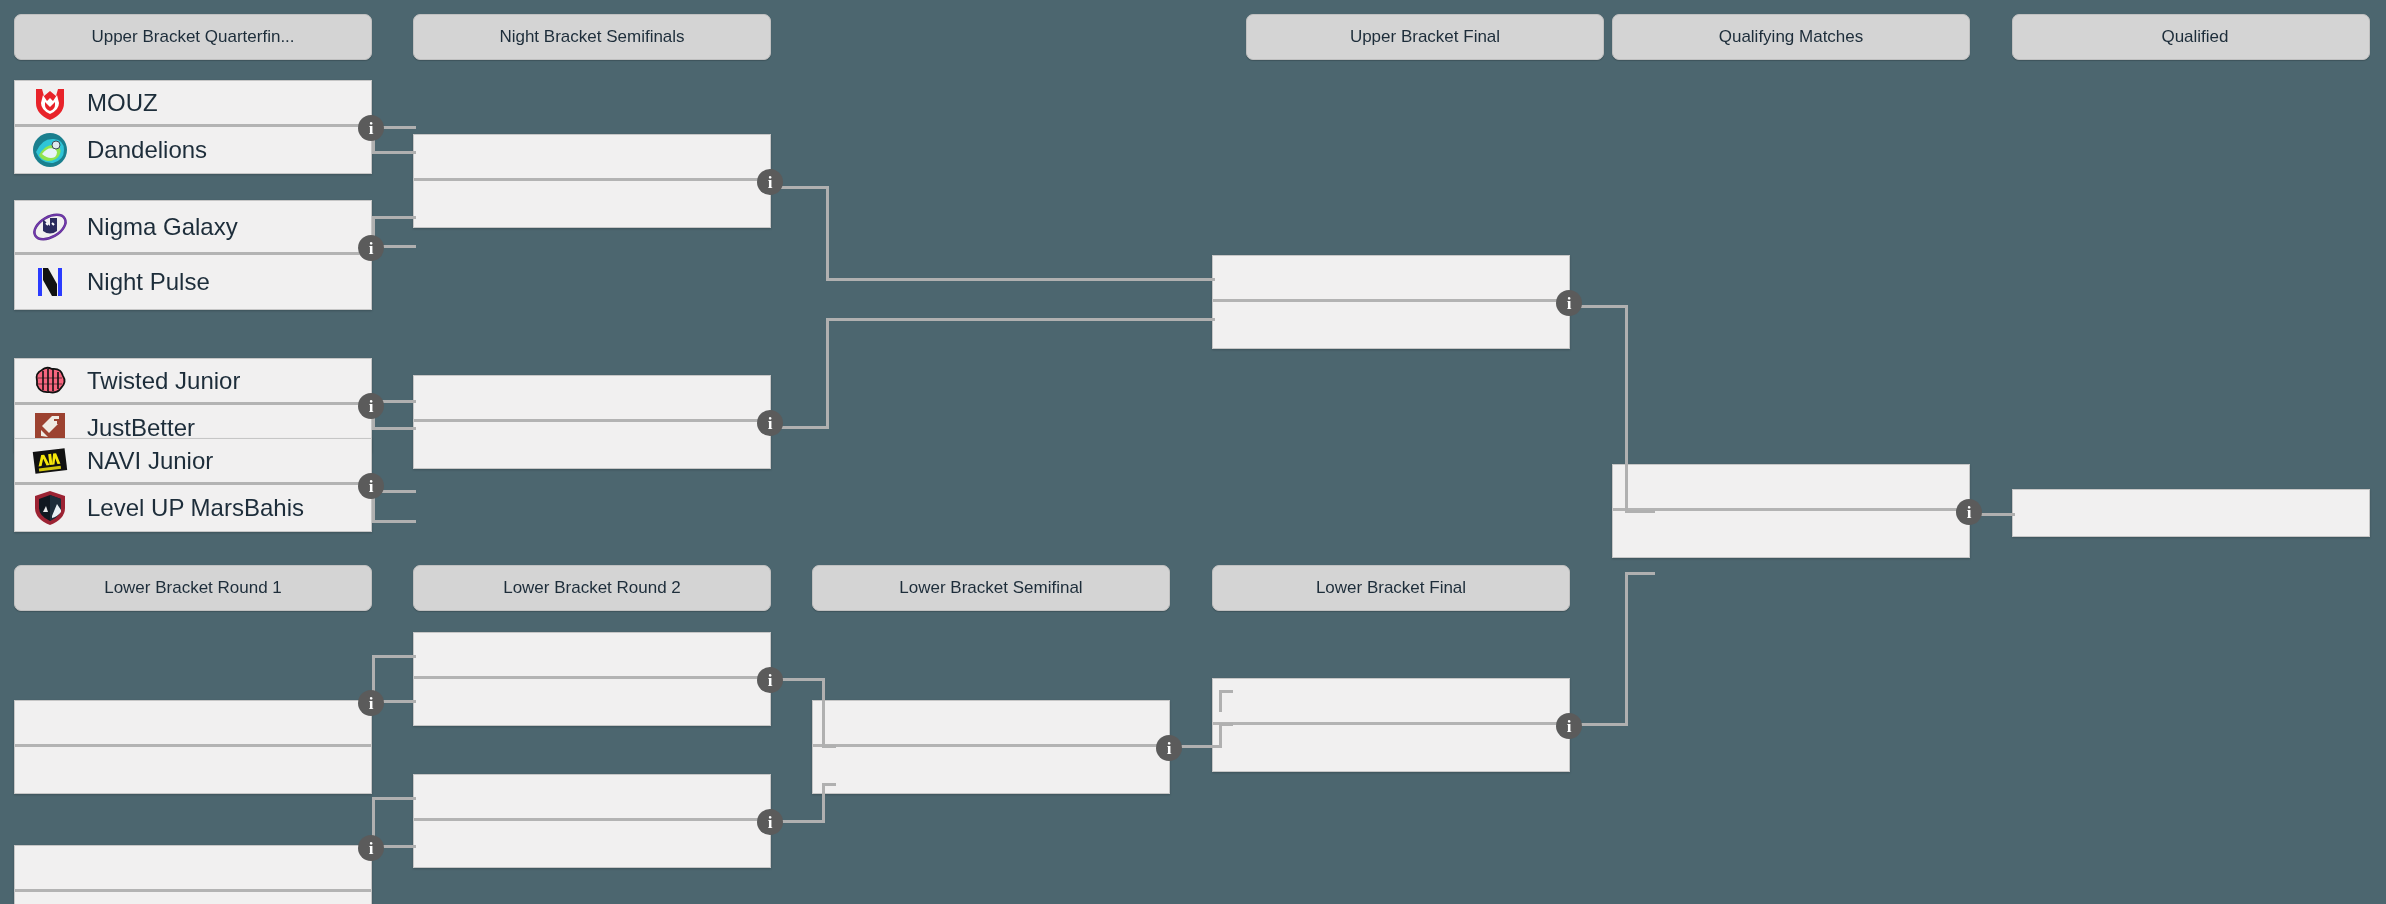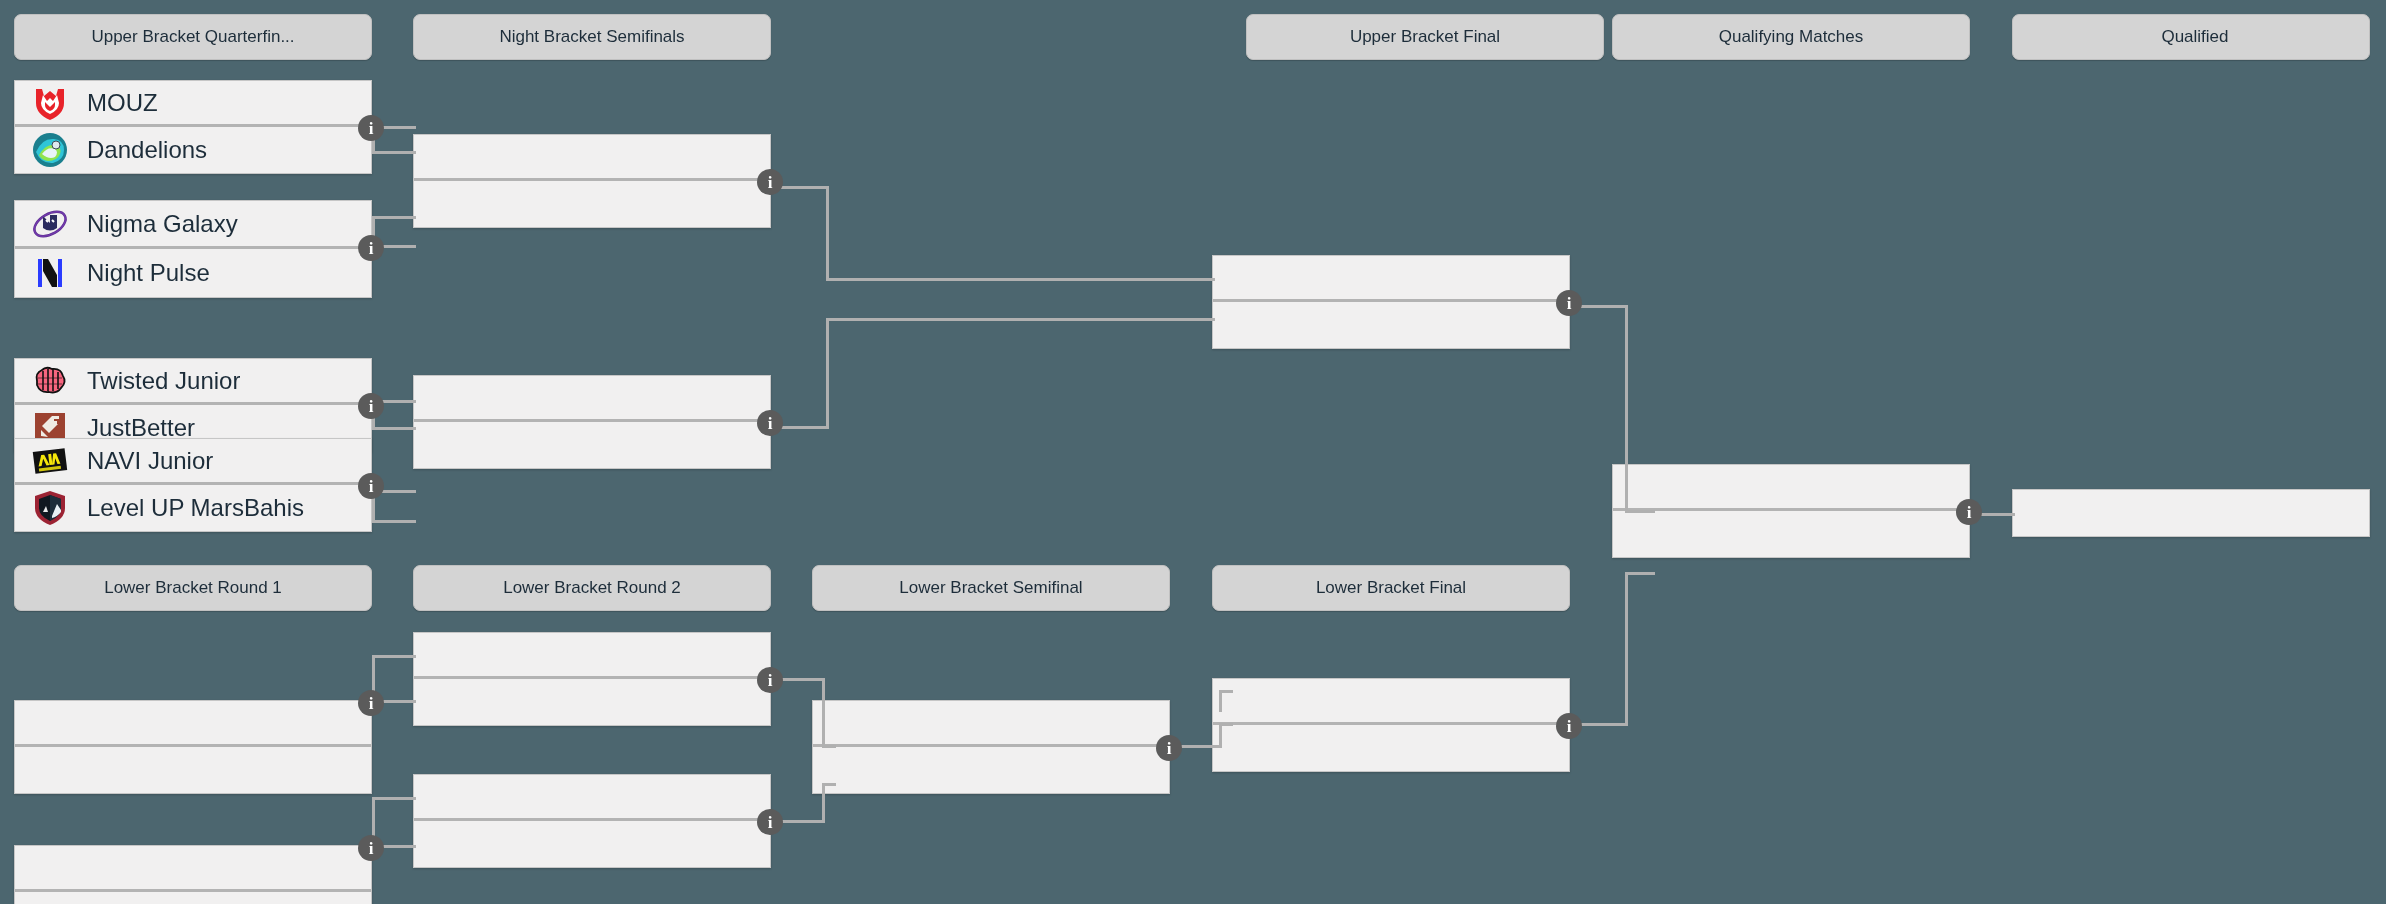--- a/index.html
+++ b/index.html
@@ -221,21 +221,21 @@
           <path d="M9 25 Q16 13 26 15 Q32 17 30 24 Q27 31 18 31 Q11 30 9 25 Z" fill="#8fe44f"></path>
           <path d="M12 24 Q18 16 25 19 Q29 22 25 27 Q19 30 12 24 Z" fill="#e8f4f8"></path>
           <circle cx="26" cy="15" r="4" fill="#dfe9ee" stroke="#3a4a55" stroke-width="1"></circle>
         </svg>
       </span>
       <span class="opp-name">Dandelions</span>
     </div>
     <div class="info-icon" style="right:-13px; top:34px;">i</div>
   </div>
 
-  <div class="match" style="left:14px; top:200px; width:358px; height:98px;">
+  <div class="match" style="left:14px; top:200px; width:358px; height:110px;">
     <div class="score-strip" style="right:0; width:36px;"></div>
     <div class="score-col" style="right:36px;"></div>
     <div class="opp top">
       <span class="opp-logo">
         <svg width="40" height="40" viewBox="0 0 40 40">
           <ellipse cx="20" cy="20" rx="17" ry="10" fill="none" stroke="#5b2d8e" stroke-width="2.5" transform="rotate(-30 20 20)"></ellipse>
           <path d="M13 24 L13 12 L20 19 L20 11 L27 11 L27 24 Q20 29 13 24 Z" fill="#2b2b5e"></path>
           <path d="M16 16 L18 18 M22 16 L24 18" stroke="#ffffff" stroke-width="2"></path>
           <ellipse cx="20" cy="20" rx="17" ry="10" fill="none" stroke="#7b3fb8" stroke-width="1.5" transform="rotate(-30 20 20)" opacity="0.7"></ellipse>
         </svg>

